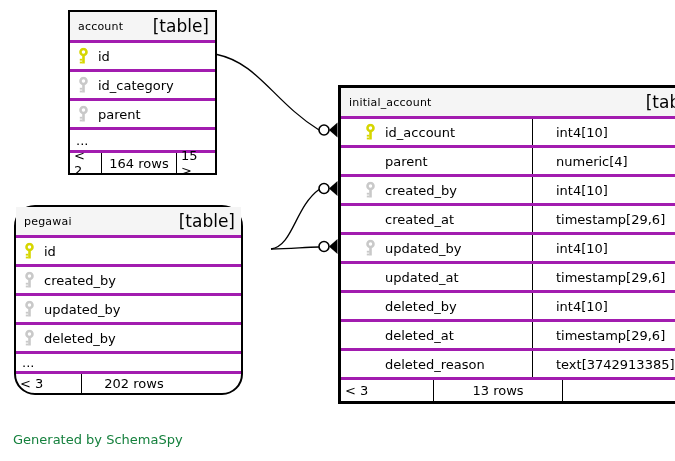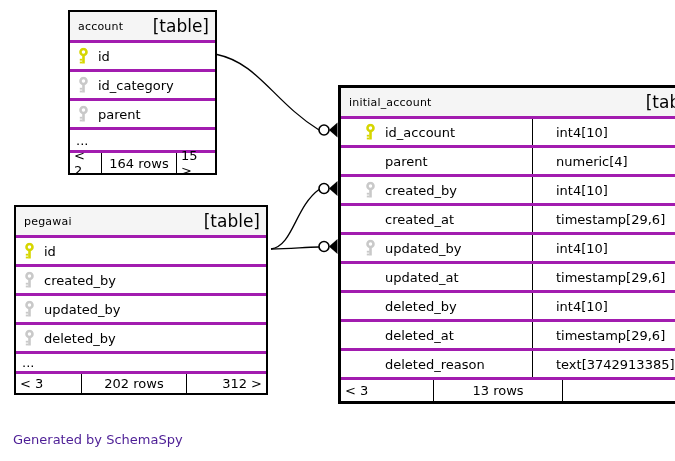--- a/index.html
+++ b/index.html
@@ -35,21 +35,21 @@
   .key.fk{color:#c9c9c9;}
   .dots{height:23px;display:flex;align-items:center;padding-left:6px;box-sizing:border-box;font-size:13px;}
   .dots.sm{height:20px;}
   .foot{height:23px;display:flex;box-sizing:border-box;font-size:13px;}
   .foot.tall{height:24px;}
   .fc{display:flex;align-items:center;box-sizing:border-box;padding:0 4px;}
   .fc + .fc{border-left:1px solid #000;}
   .fc.left{justify-content:flex-start;}
   .fc.mid{justify-content:center;}
   .fc.right{justify-content:flex-end;flex:1;}
-  .note{position:absolute;left:13px;top:432px;font-size:13px;color:#4c1d95;}
+  .note{position:absolute;left:13px;top:432px;font-size:13px;color:#15803d;}
 </style>
 </head>
 <body>
 
 <div class="canvas">
 
   <svg class="rels" width="675" height="461" viewBox="0 0 675 461">
 
     <g>
       <path d="M 217,54.5 C 258,63 274,102 319,130" fill="none" stroke="#000" stroke-width="1.3"></path>
@@ -117,21 +117,21 @@
     <div class="dots">
       <span>...</span>
     </div>
     <div class="foot">
       <span class="fc left" style="flex:0 0 31px;">&lt; 2</span>
       <span class="fc mid" style="flex:0 0 75px;">164 rows</span>
       <span class="fc right">15 &gt;</span>
     </div>
   </div>
 
-  <div class="tbl" style="left:14px;top:205px;width:254px;">
+  <div class="tbl" style="left:14px;top:205px;width:229px;border-radius:21px;">
     <div class="hdr">
       <span class="nm">pegawai</span>
       <span class="bd">[table]</span>
     </div>
     <div class="row">
       <span class="namecell">
         <span class="key pk">
           <svg width="11" height="17" viewBox="0 0 11 17">
               <circle cx="5.5" cy="4.5" r="3" fill="none" stroke="currentColor" stroke-width="2.6"></circle>
               <rect x="4.2" y="7" width="2.6" height="9" fill="currentColor"></rect>
@@ -180,21 +180,20 @@
         </span>
         <span>deleted_by</span>
       </span>
     </div>
     <div class="dots sm">
       <span>...</span>
     </div>
     <div class="foot" style="height:22px;">
       <span class="fc left" style="flex:0 0 65px;">&lt; 3</span>
       <span class="fc mid" style="flex:0 0 105px;">202 rows</span>
-      <span class="fc right">312 &gt;</span>
     </div>
   </div>
 
   <div class="tbl hl" style="left:338px;top:85px;width:373px;">
     <div class="hdr">
       <span class="nm">initial_account</span>
       <span class="bd">[table]</span>
     </div>
 
     <div class="row">

